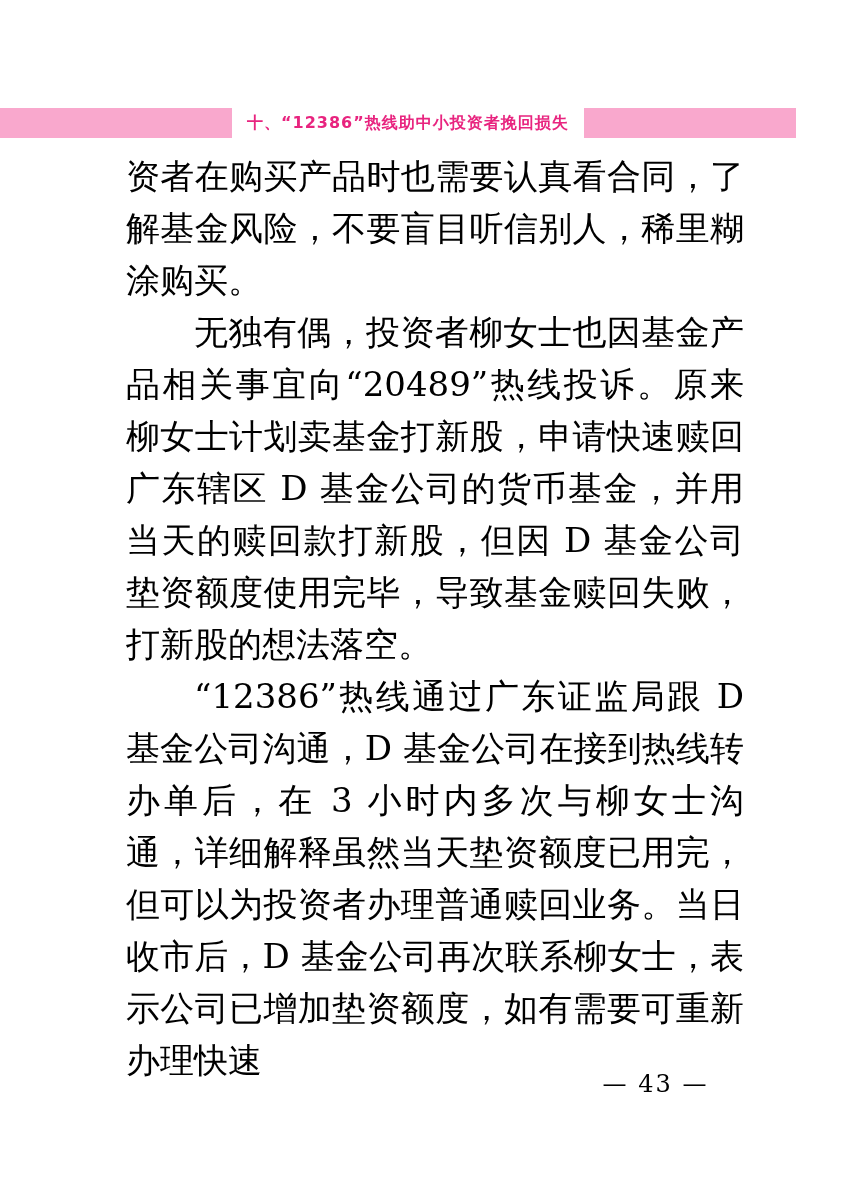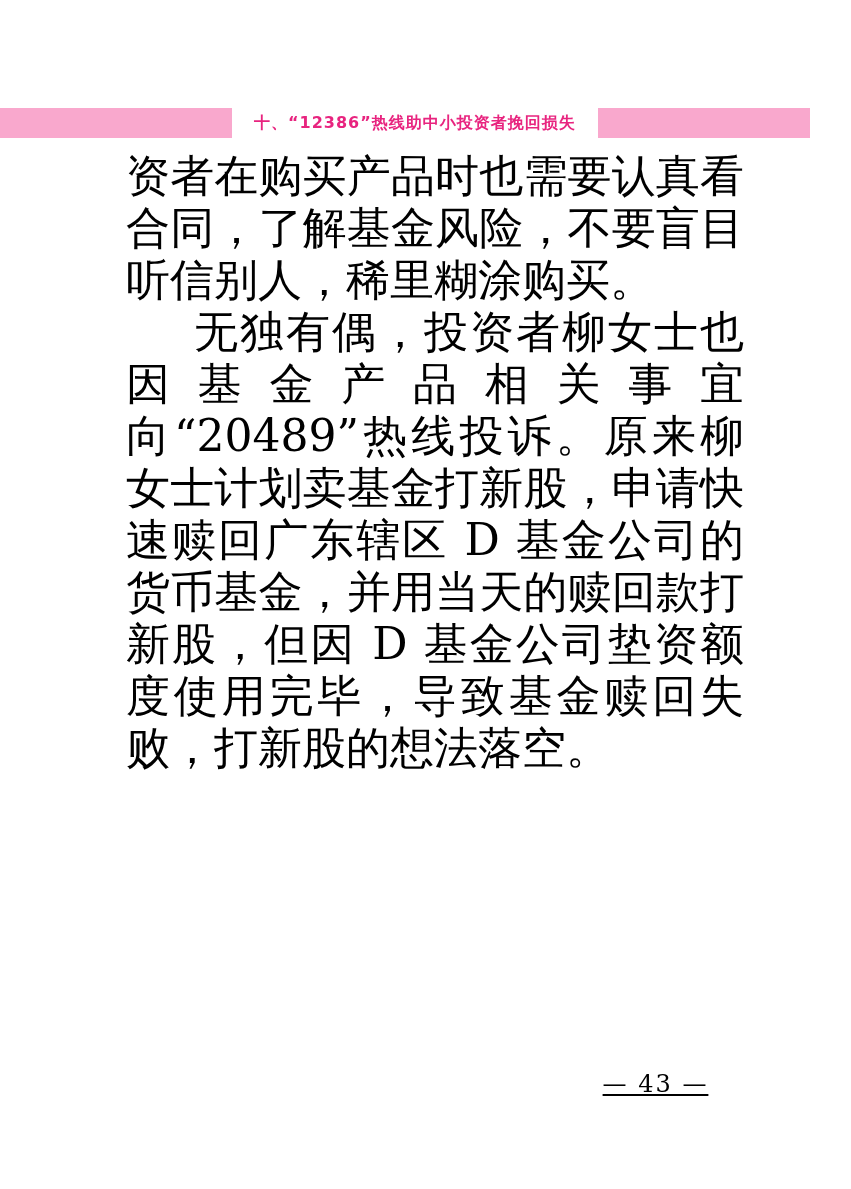--- a/index.html
+++ b/index.html
@@ -46,39 +46,39 @@
   .band-seg.right {
     width: 212px;
     flex: 0 0 212px;
   }
   .header-title {
     flex: 0 0 auto;
     background: #ffffff;
     display: flex;
     align-items: center;
     justify-content: center;
-    padding: 0 22px;
+    padding: 0 15px;
     font-family: "DejaVu Sans", "Liberation Sans", sans-serif;
     font-weight: bold;
     font-size: 16px;
     letter-spacing: 1px;
     color: #e8247f;
     white-space: nowrap;
     line-height: 30px;
   }
 
   
   .body-text {
     position: absolute;
     left: 126px;
     top: 150px;
     width: 618px;
   }
   .para {
-    font-size: 44px;
+    font-size: 34px;
     line-height: 52px;
     text-align: justify;
     text-justify: inter-ideograph;
     letter-spacing: 0px;
     margin: 0 0 0 0;
     font-family: "DejaVu Serif", "Liberation Serif", serif;
   }
   .para.indent {
     text-indent: 68px;
   }
@@ -92,36 +92,36 @@
     text-align: center;
     font-size: 24px;
     font-family: "DejaVu Serif", "Liberation Serif", serif;
     letter-spacing: 2px;
     padding-right: 40px;
     box-sizing: border-box;
   }
   .folio span { display: inline-block; }
   .folio-inner {
     margin-left: 500px;
-    text-decoration: underline;
   }
 </style>
 </head>
 <body>
 
 <div class="page">
 
   <div class="header-band">
     <div class="band-seg left"></div>
     <div class="header-title">十、“12386”热线助中小投资者挽回损失</div>
     <div class="band-seg right"></div>
   </div>
 
   <div class="body-text">
     <p class="para">资者在购买产品时也需要认真看合同，了解基金风险，不要盲目听信别人，稀里糊涂购买。</p>
     <p class="para indent">无独有偶，投资者柳女士也因基金产品相关事宜向“20489”热线投诉。原来柳女士计划卖基金打新股，申请快速赎回广东辖区 D 基金公司的货币基金，并用当天的赎回款打新股，但因 D 基金公司垫资额度使用完毕，导致基金赎回失败，打新股的想法落空。</p>
+    <p class="para indent">“12386”热线通过广东证监局跟 D 基金公司沟通，D 基金公司在接到热线转办单后，在 3 小时内多次与柳女士沟通，详细解释虽然当天垫资额度已用完，但可以为投资者办理普通赎回业务。当日收市后，D 基金公司再次联系柳女士，表示公司已增加垫资额度，如有需要可重新办理快速</p>
   </div>
 
   <div class="folio">
     <span class="folio-inner">— 43 —</span>
   </div>
 
 </div>
 
 </body></html>

